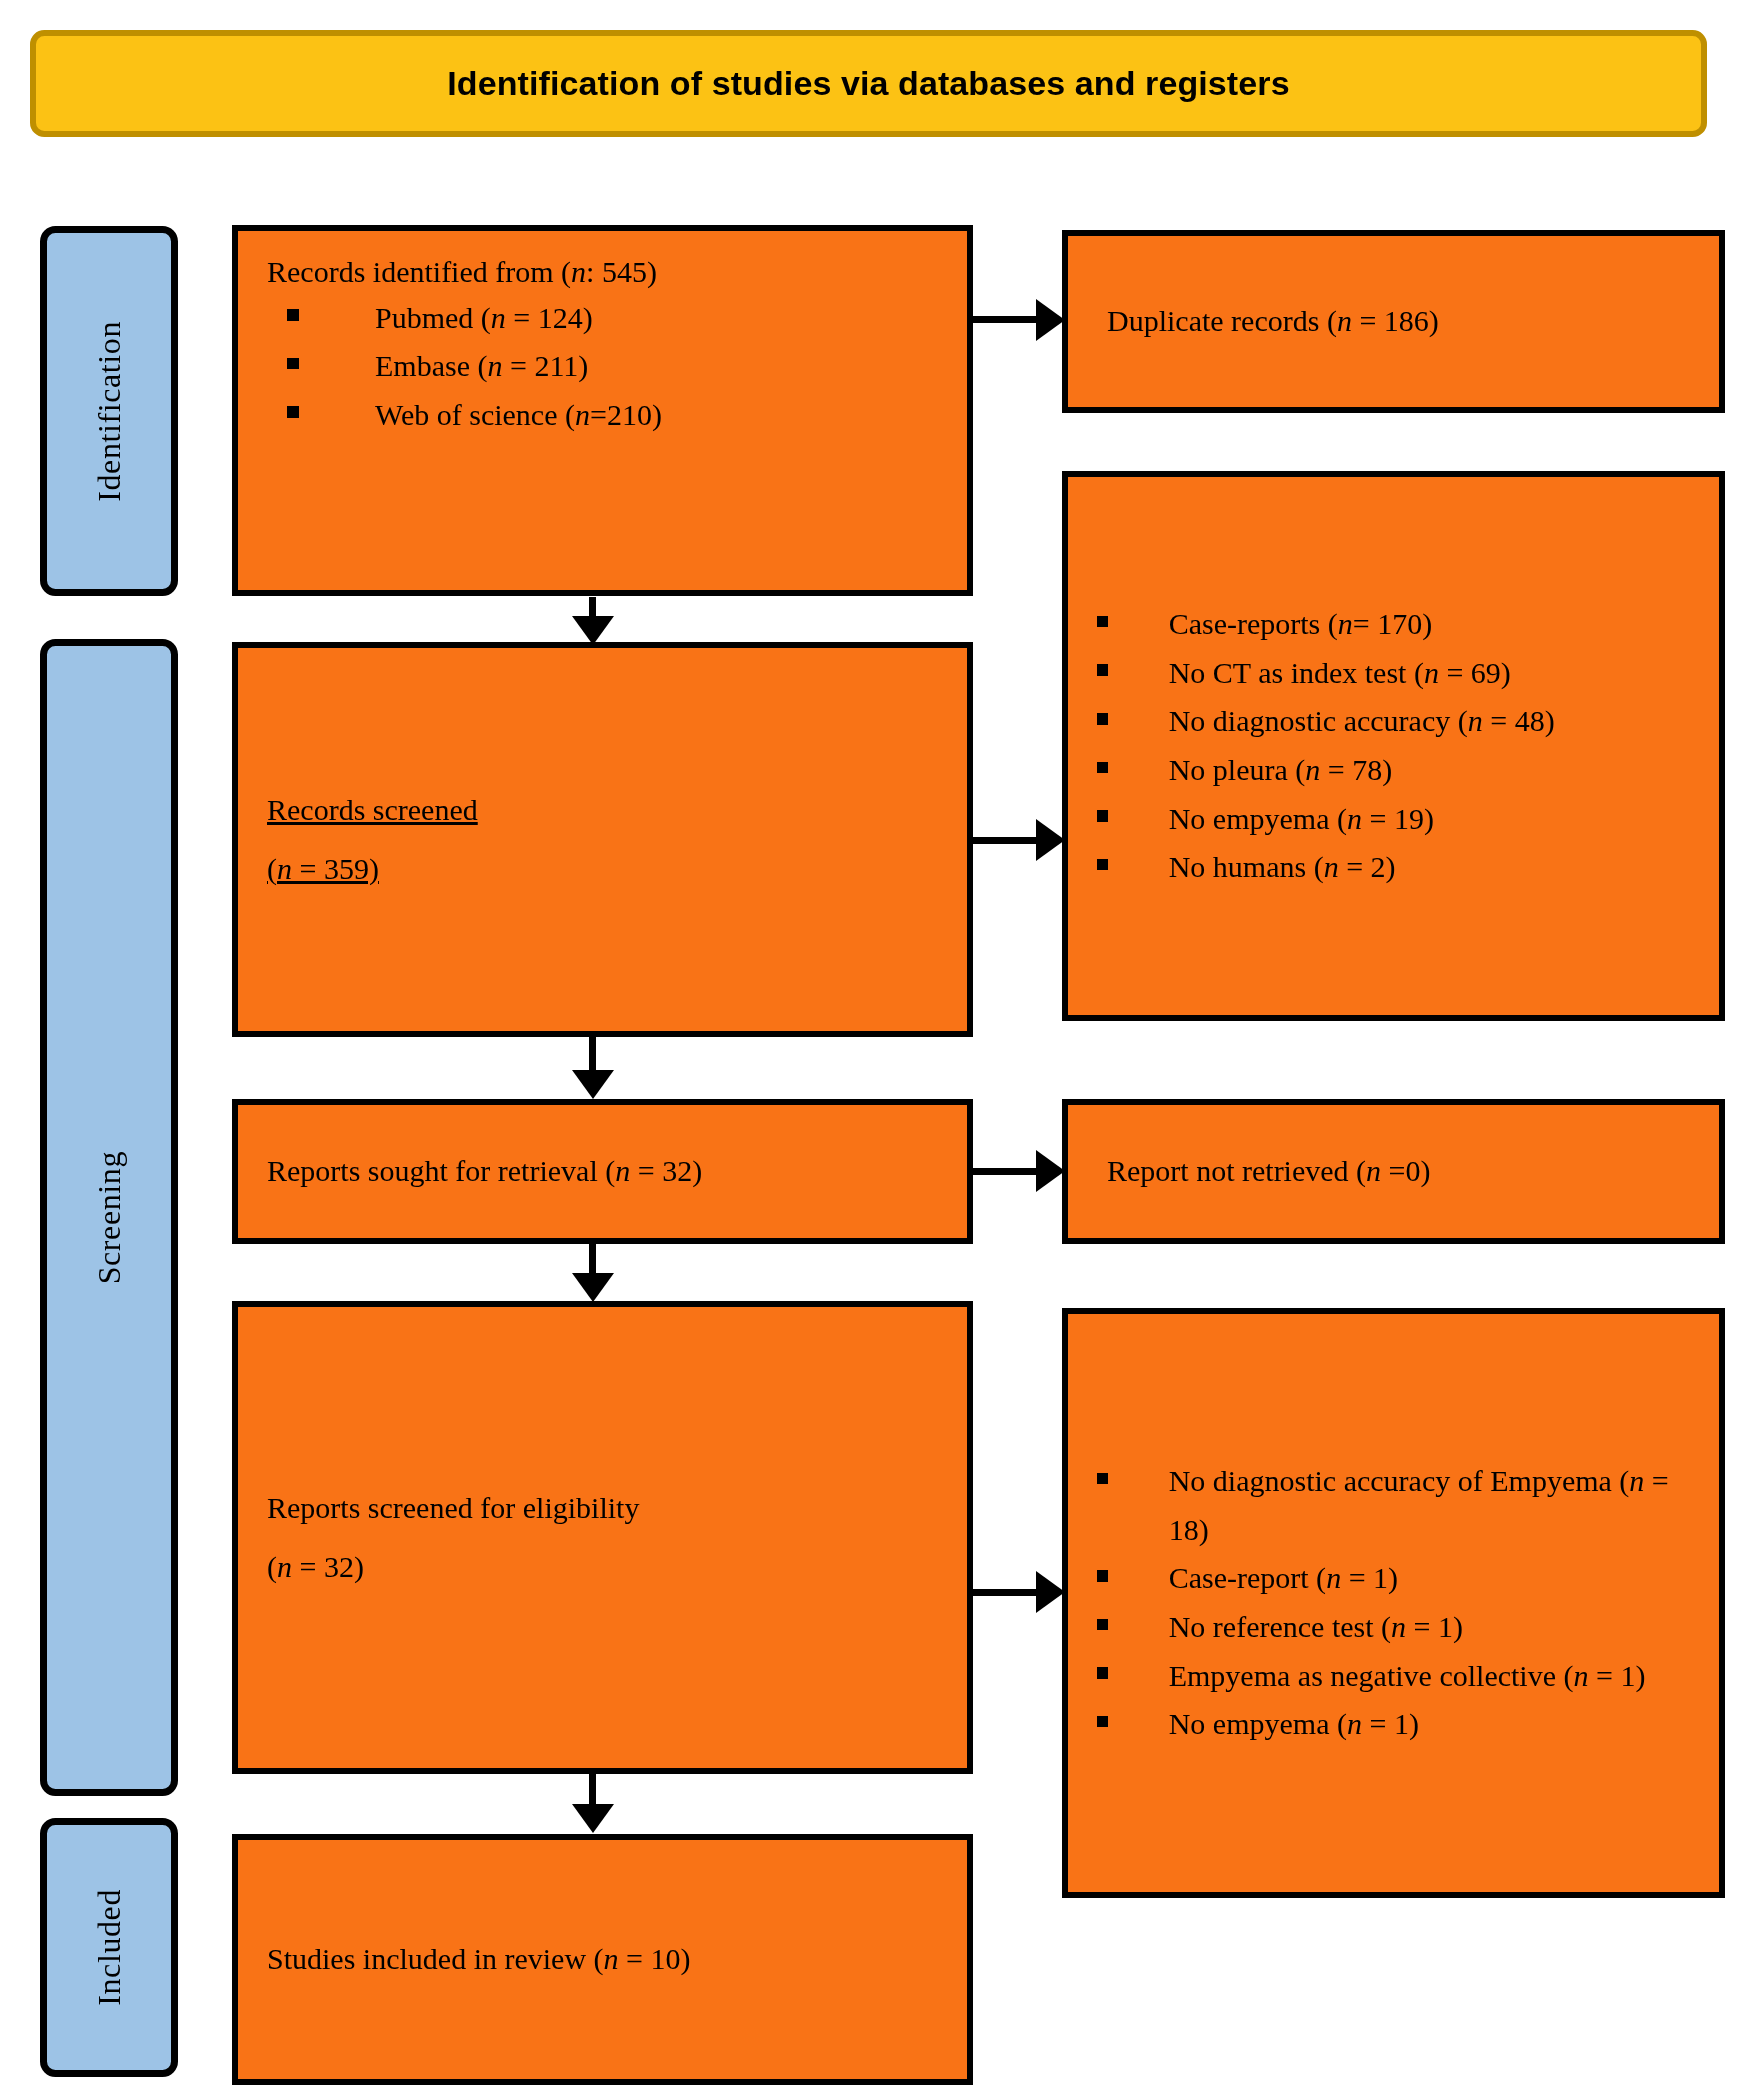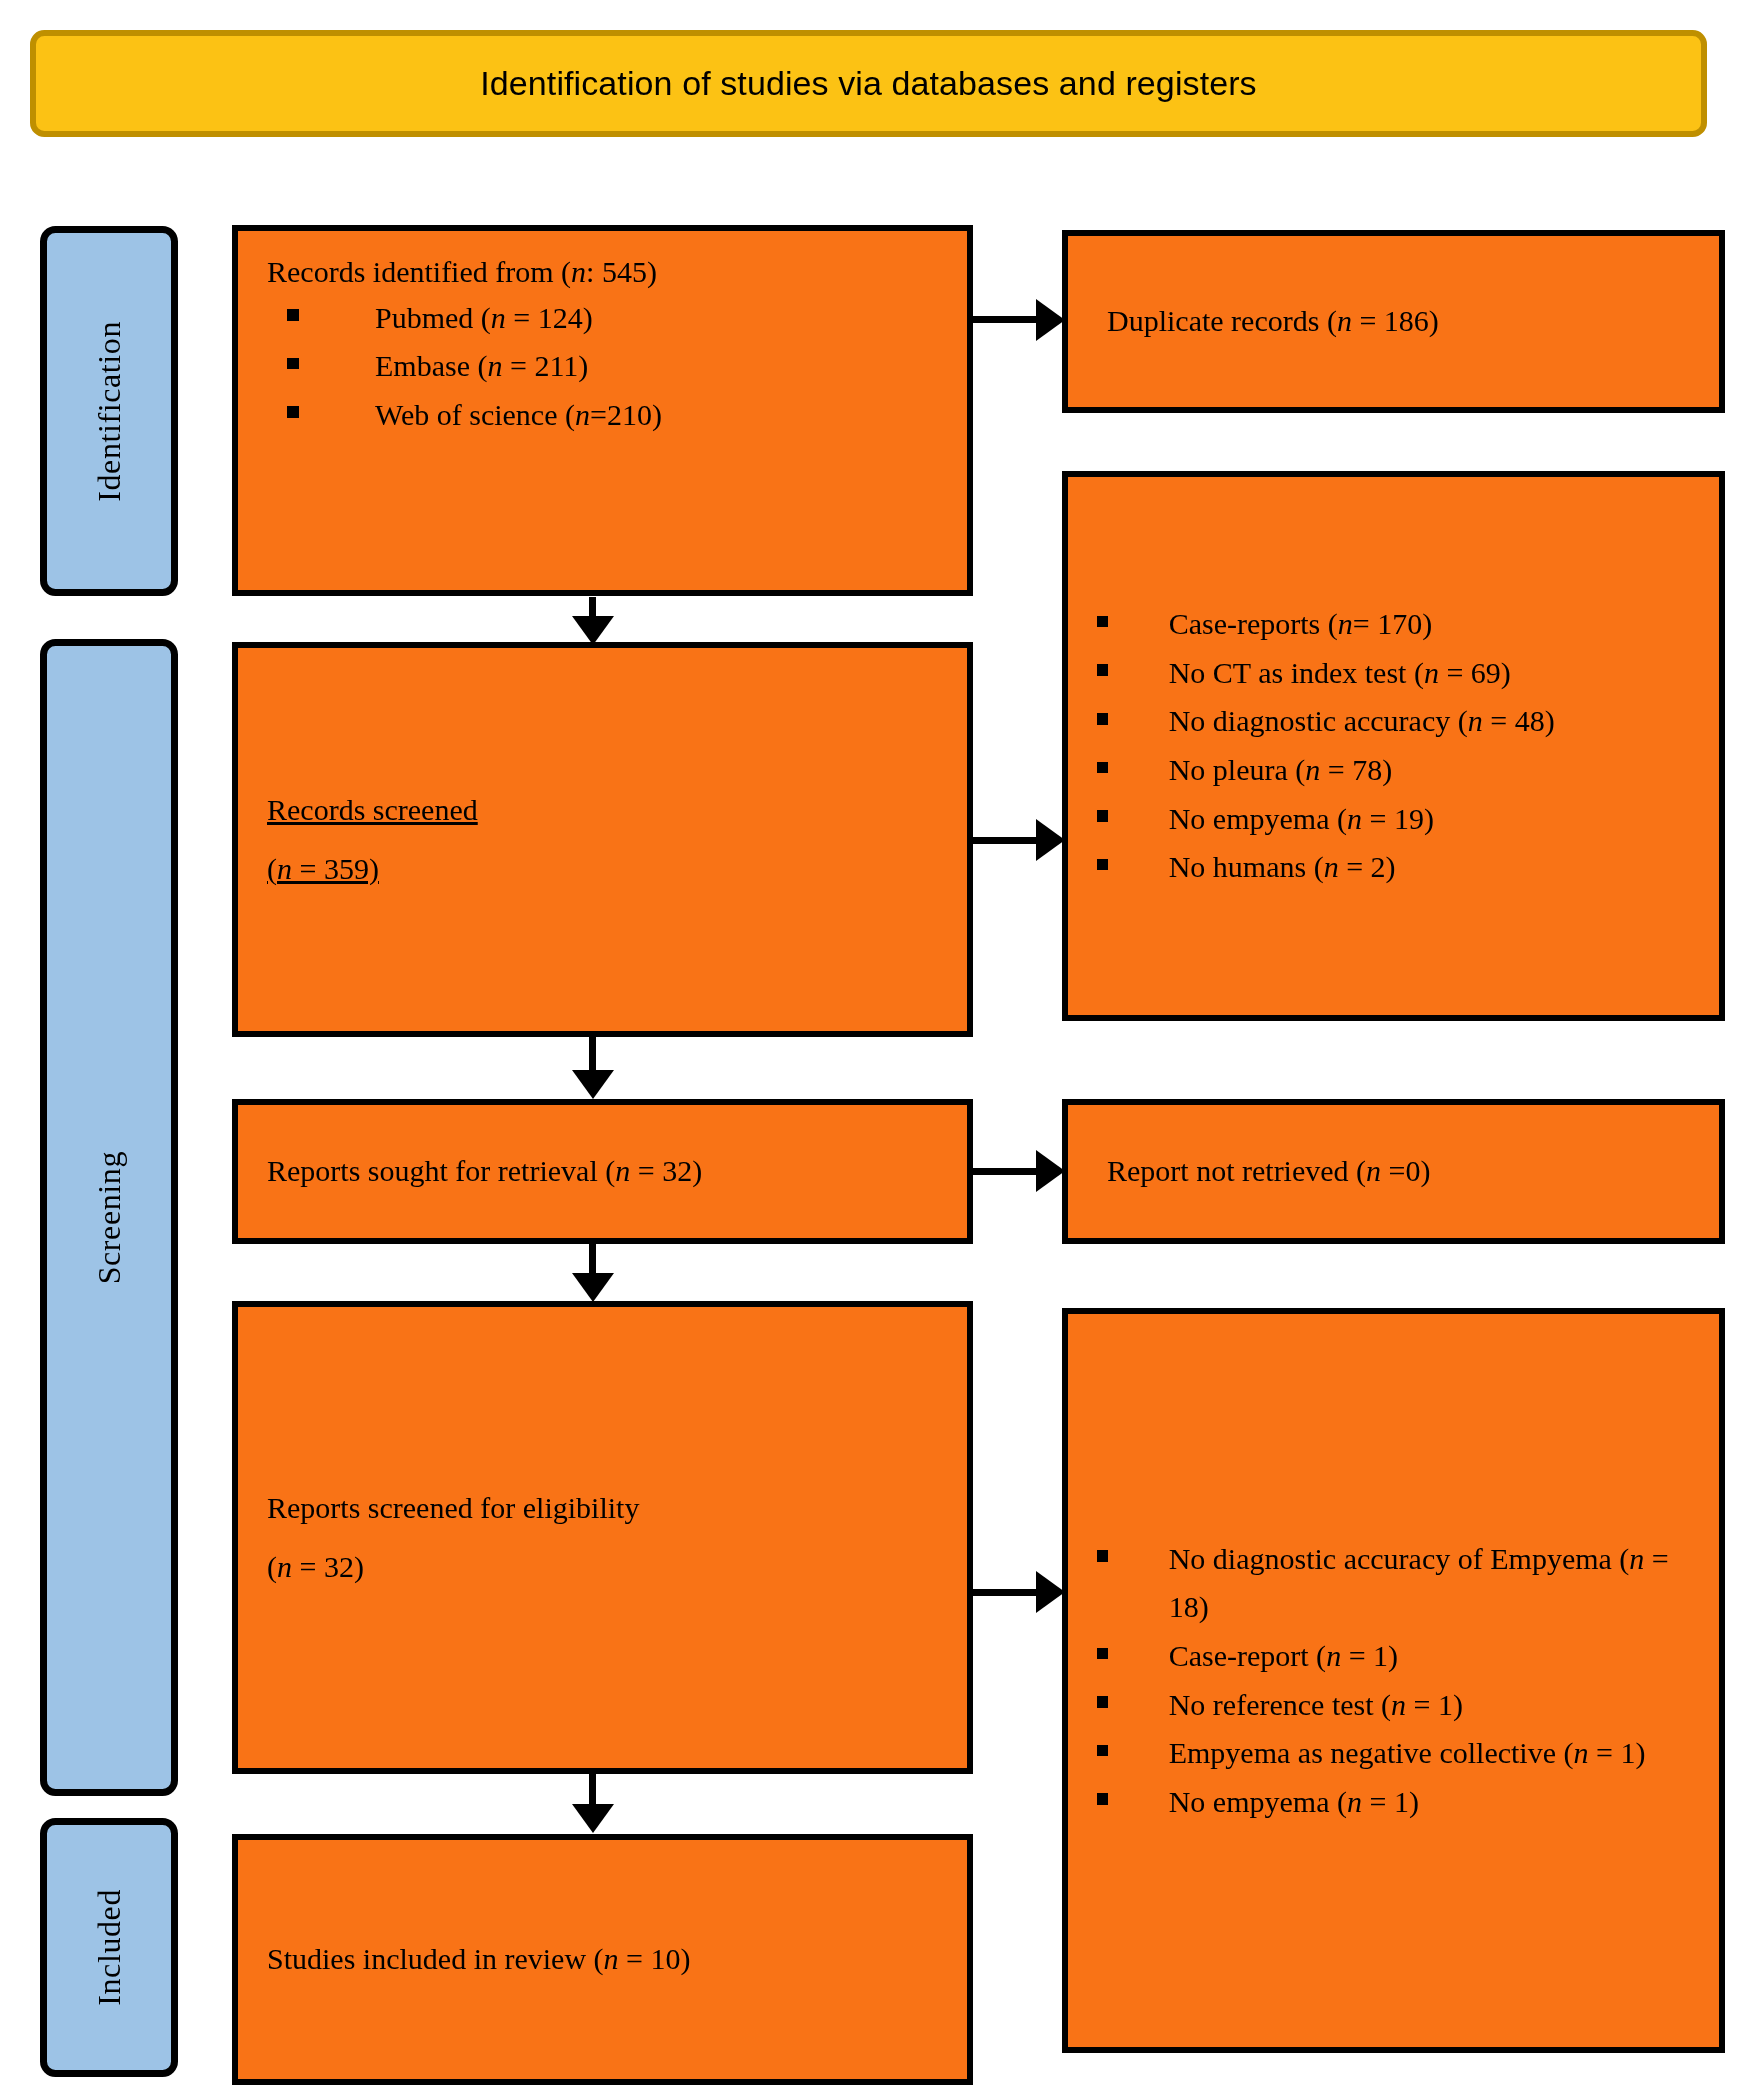--- a/index.html
+++ b/index.html
@@ -11,21 +11,21 @@
   .canvas{position:absolute;inset:0;}
 
   
   .banner{
     position:absolute;left:30px;top:30px;width:1677px;height:107px;
     background:#FCC214;border:6px solid #BF8F00;border-radius:14.3px;
     box-sizing:border-box;display:flex;align-items:center;justify-content:center;
   }
   .banner-text{
     font-family:"Liberation Sans","DejaVu Sans",sans-serif;
-    font-weight:normal;font-size:34px;color:#000;letter-spacing:0.1px;
+    font-weight:bold;font-size:34px;color:#000;letter-spacing:0.1px;
     text-align:right;line-height:1.1;
   }
 
   
   .stage{
     position:absolute;background:#9DC3E6;border:7.7px solid #000000;
     border-radius:15.4px;box-sizing:border-box;
     display:flex;align-items:center;justify-content:center;
   }
   .stage-label{
@@ -63,21 +63,21 @@
   ul.blist.rightcol li::before{left:21px;}
 
   
   #box-identified   {left:232px;  top:225px;  width:741px; height:371px;}
   #box-duplicates   {left:1062px; top:230px;  width:663px; height:183px;}
   #box-screened     {left:232px;  top:642px; width:741px; height:395px;text-decoration:underline;}
   #box-excluded     {left:1062px; top:471px;  width:663px; height:550px;}
   #box-sought       {left:232px;  top:1099px; width:741px; height:145px;}
   #box-notretrieved {left:1062px; top:1099px; width:663px; height:145px;}
   #box-assessed     {left:232px;  top:1301px; width:741px; height:473px;}
-  #box-eligexcluded {left:1062px; top:1308px; width:663px; height:745px;}
+  #box-eligexcluded {left:1062px; top:1308px; width:663px; height:590px;}
   #box-included     {left:232px;  top:1834px; width:741px; height:251px;}
 
   #box-identified .box-inner{padding:20px 19px 10px 29px;justify-content:flex-start;}
   #box-screened .box-inner{padding:0 19px 0 29px;}
   #box-sought .box-inner{padding:0 19px 0 29px;}
   #box-assessed .box-inner{padding:0 19px 0 29px;}
   #box-included .box-inner{padding:0 19px 0 29px;}
   #box-duplicates .box-inner{padding:0 19px 0 39px;}
   #box-notretrieved .box-inner{padding:0 19px 0 39px;border-radius:14px;}
   #box-excluded .box-inner{padding:0 7.7px;}

